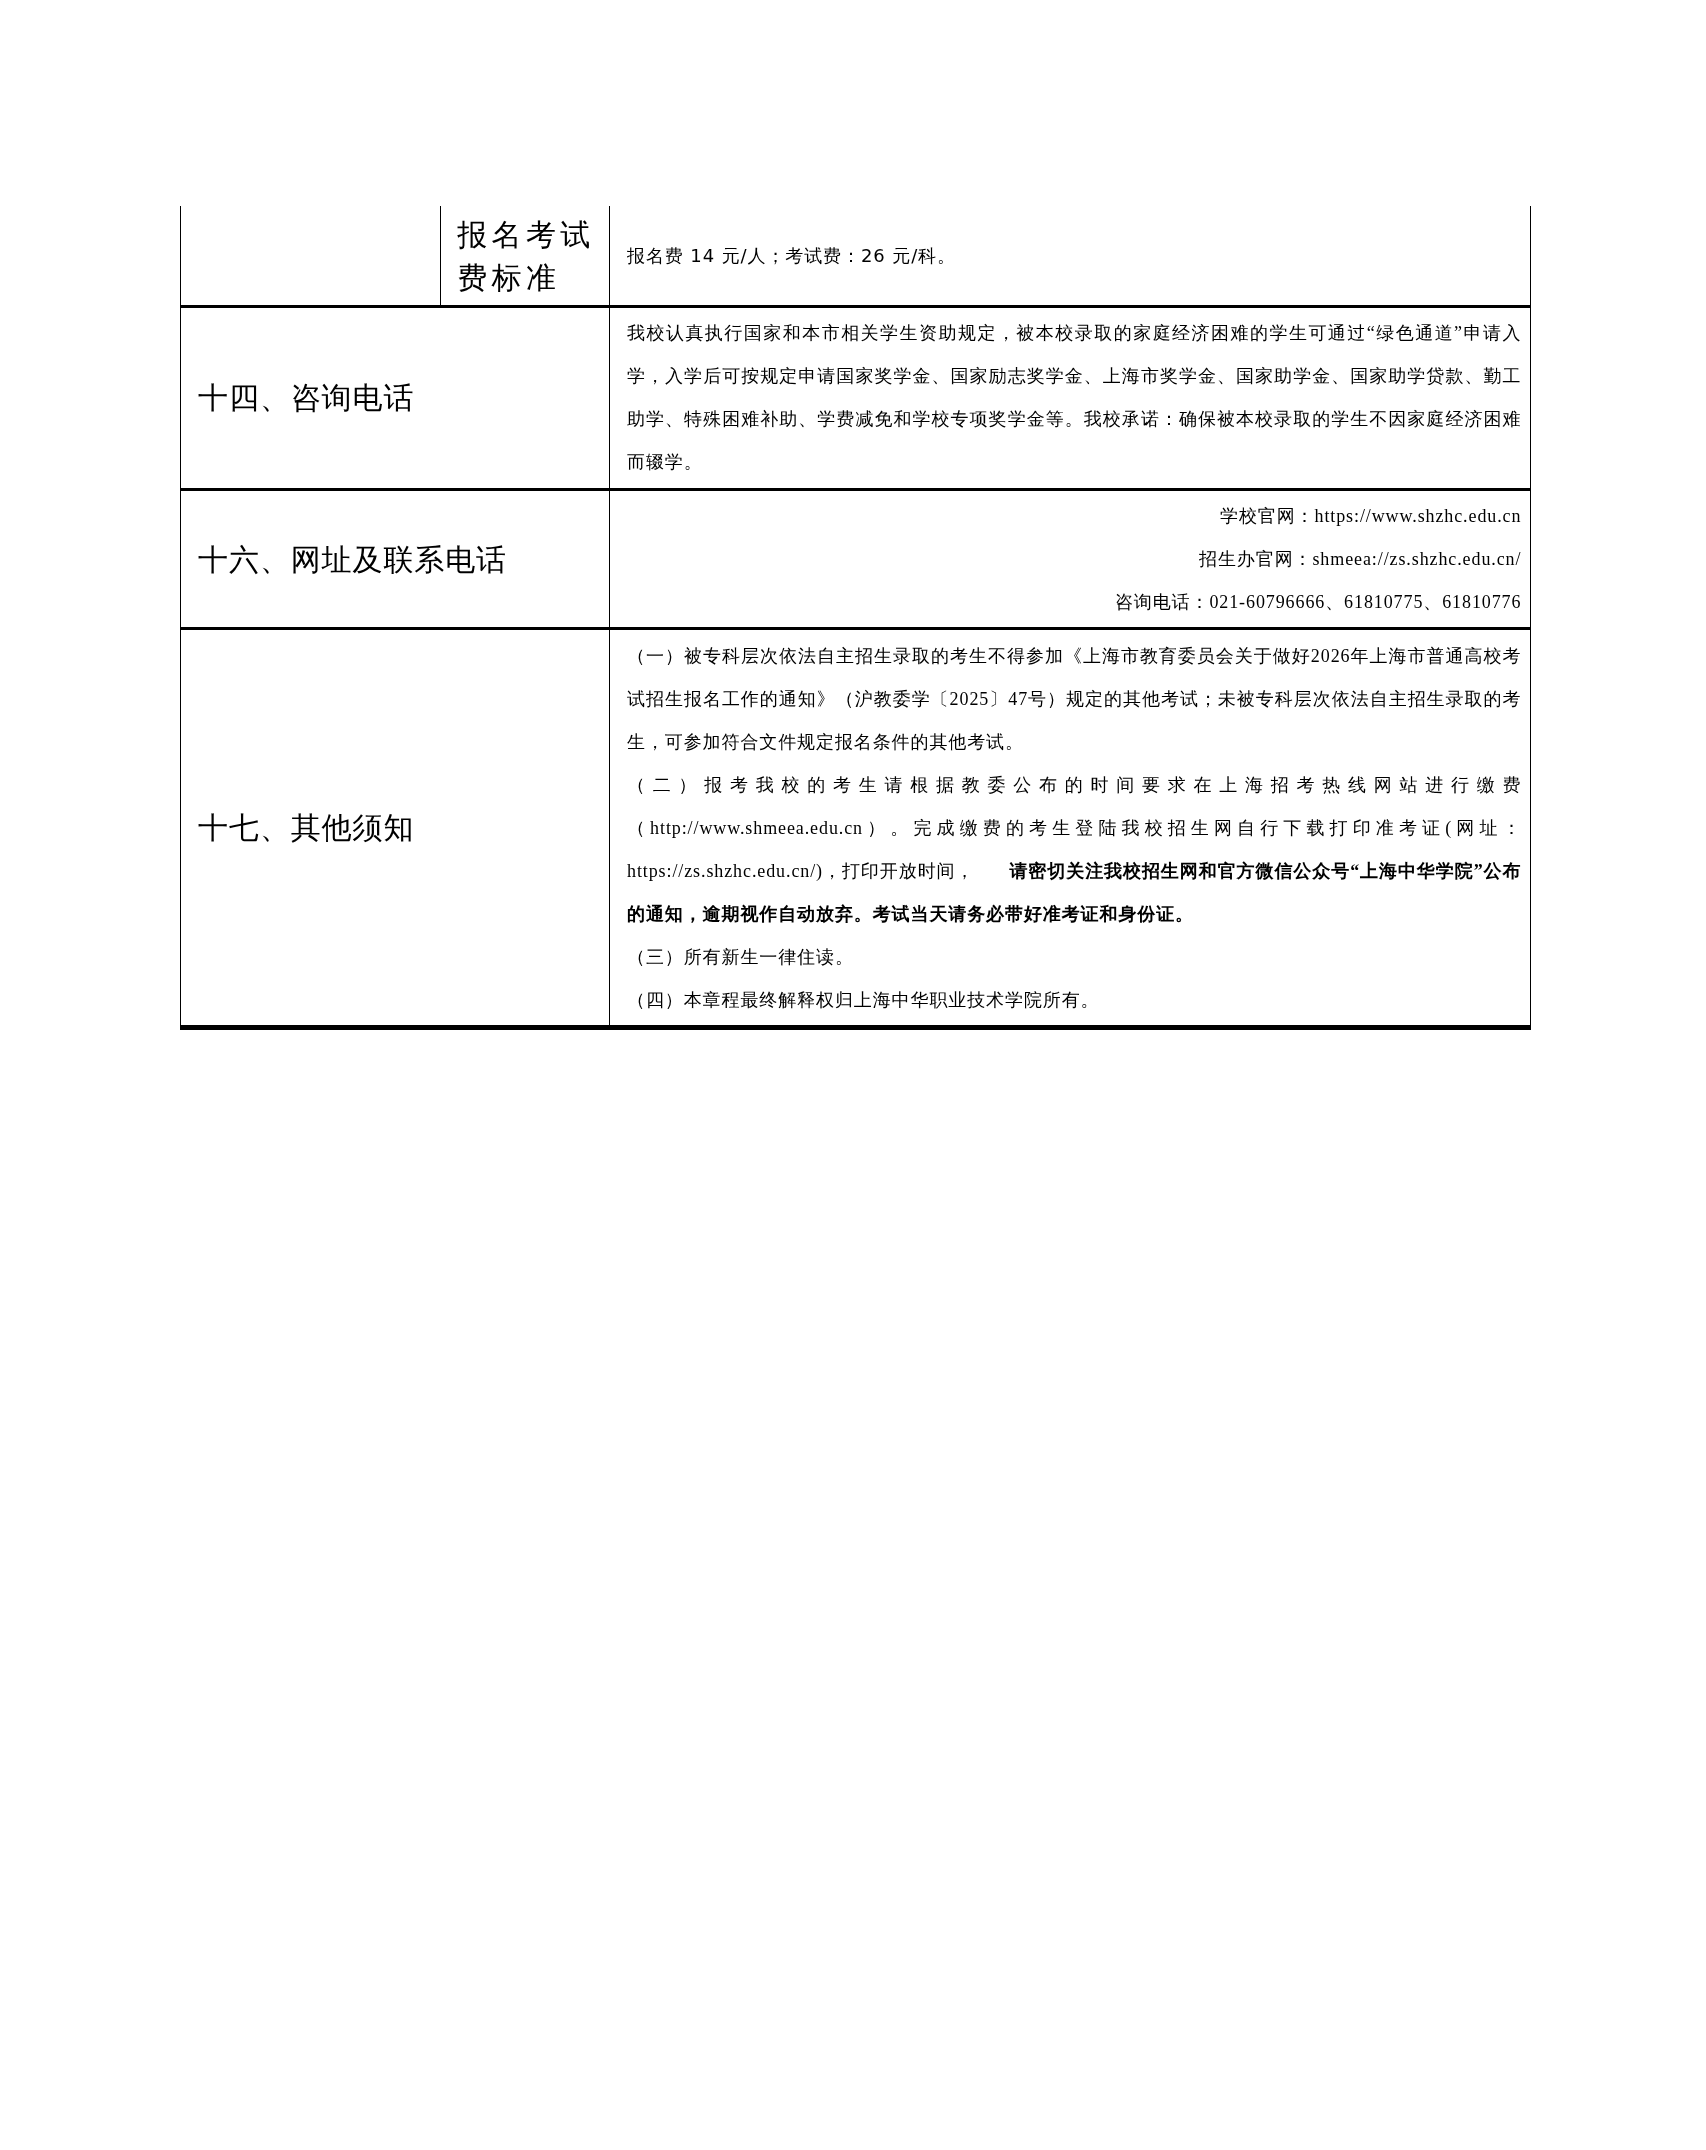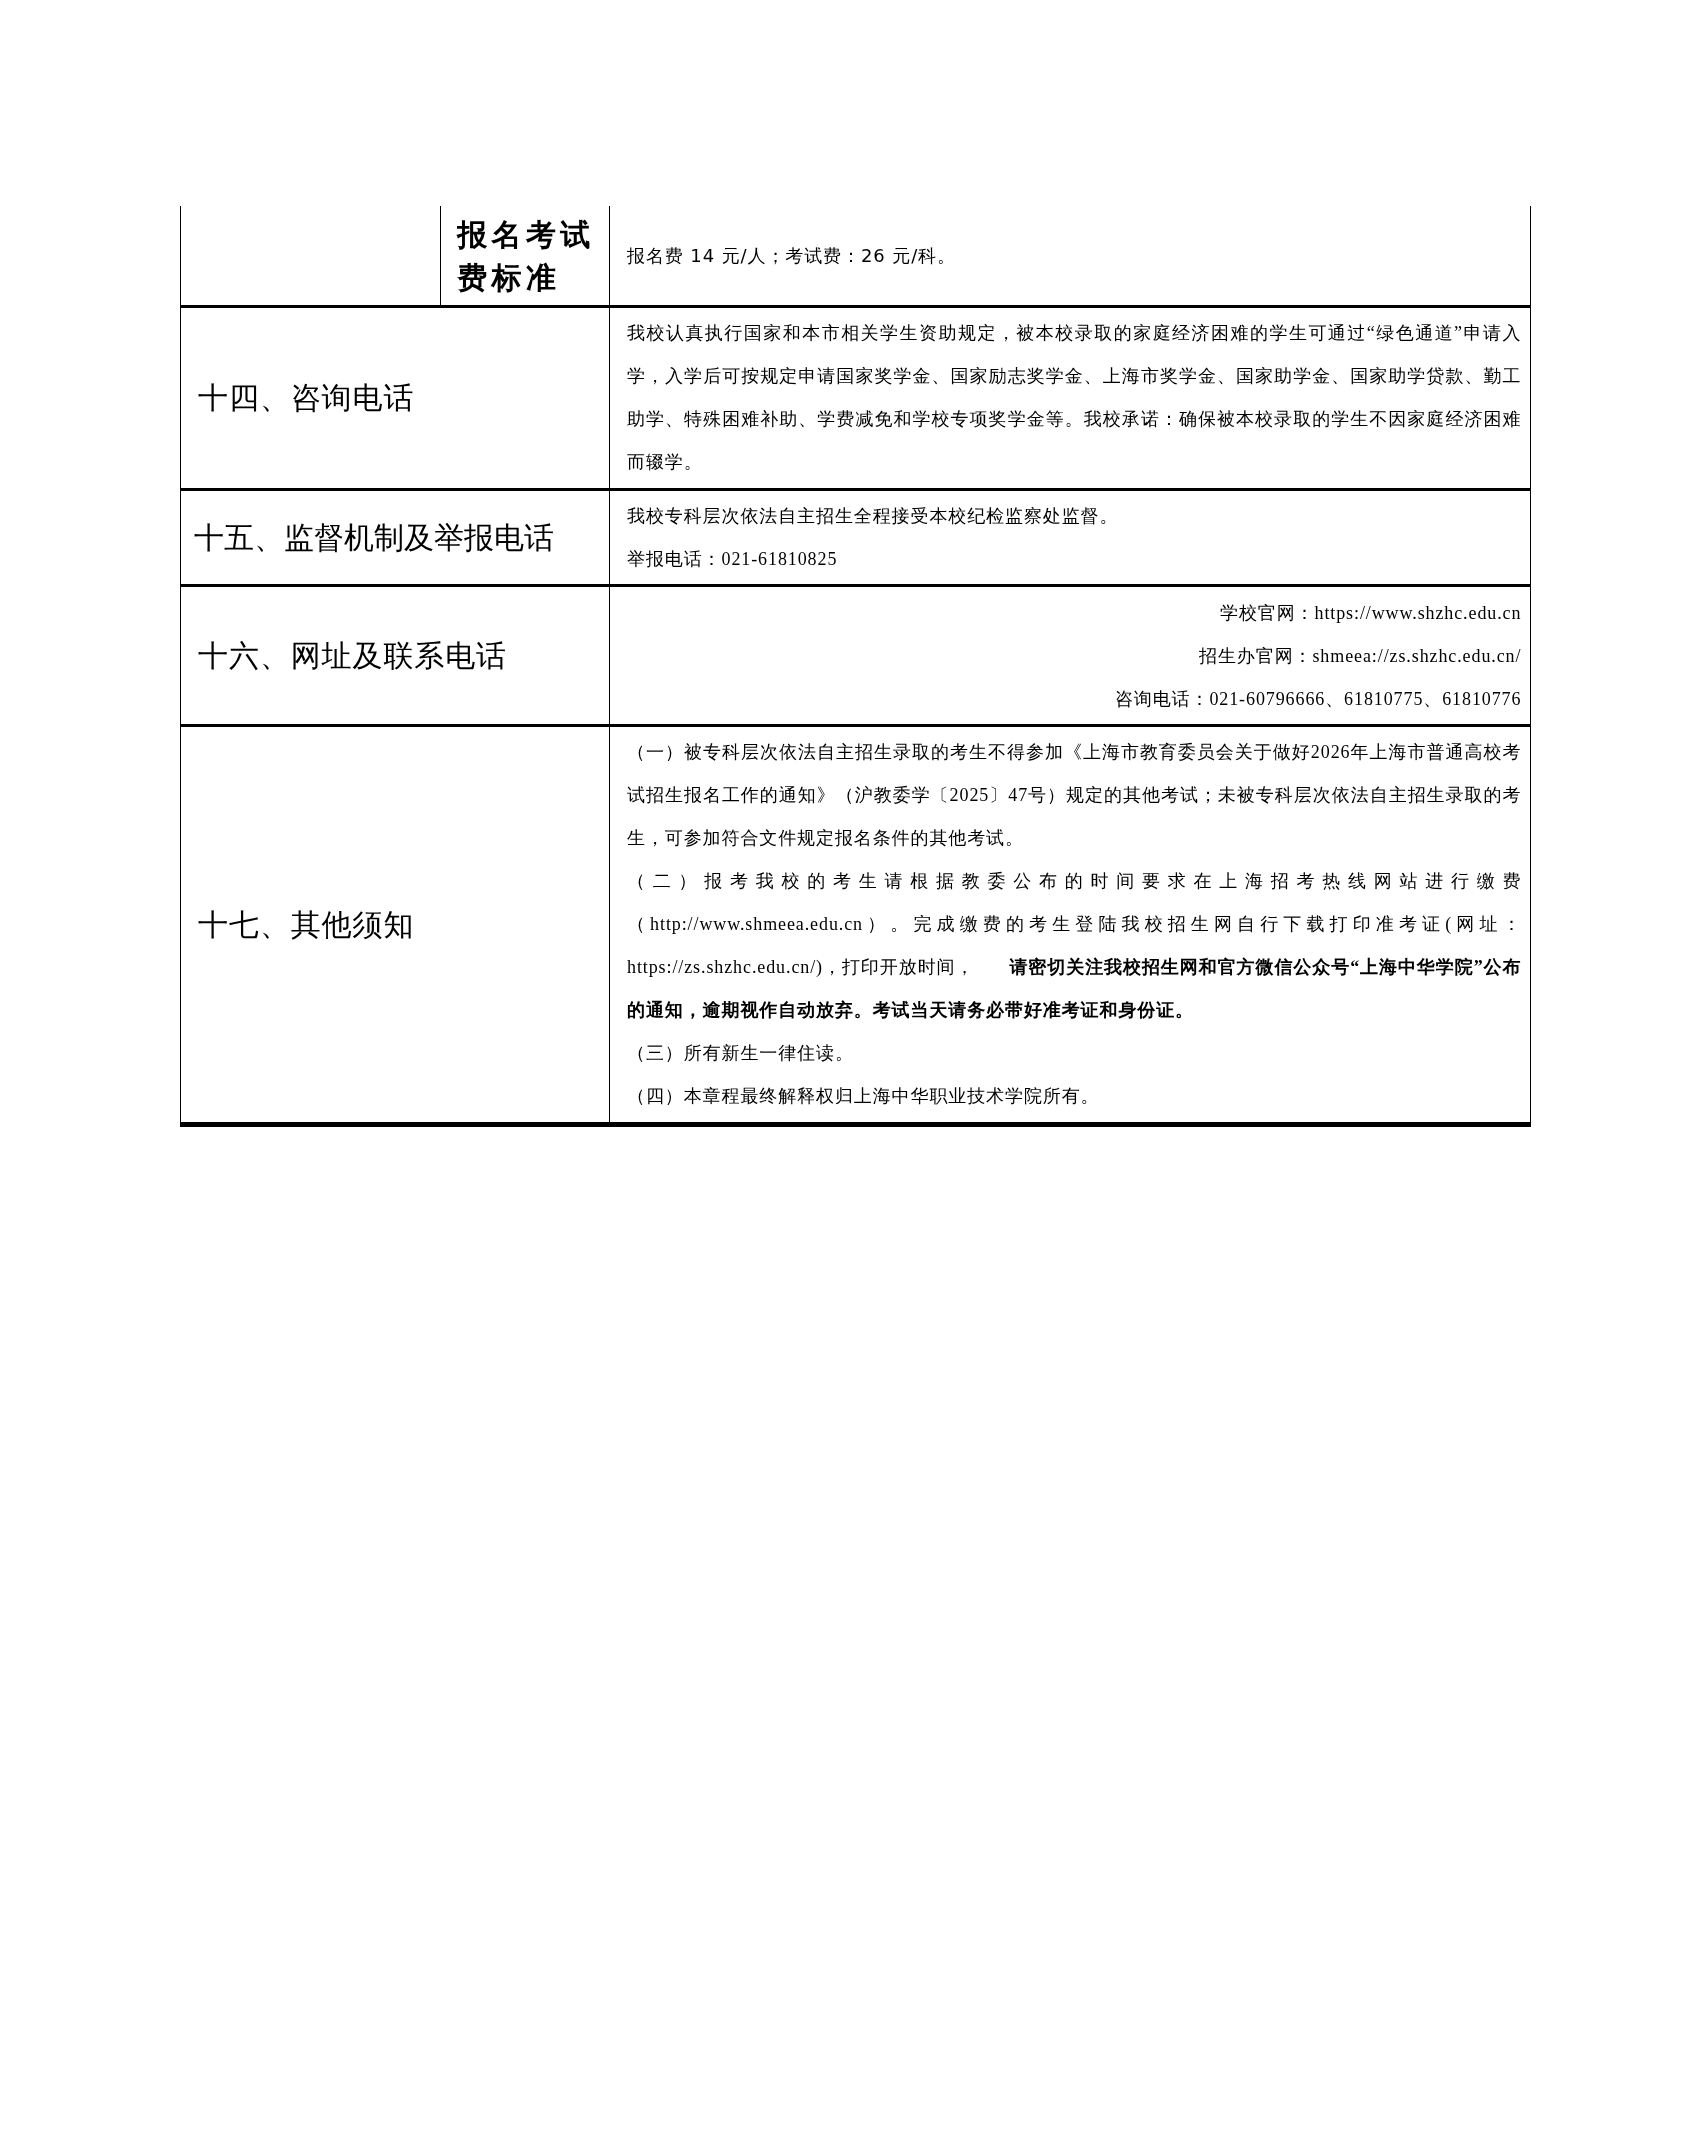--- a/index.html
+++ b/index.html
@@ -8,21 +8,21 @@
   .page { position: absolute; left: 0; top: 0; width: 1707px; height: 2414px; background: #fff; }
   table.doc { position: absolute; left: 180px; top: 206px; width: 1349px;
               border-collapse: collapse; table-layout: fixed; }
   table.doc td { border: 1.7px solid #000; vertical-align: middle; padding: 0; }
   table.doc tr.thick-top td { border-top: 3.9px solid #000; font-family: Liberation Serif, serif; }
   table.doc tr.last td { border-bottom: 5.2px solid #000; }
   td.col-a { width: 260px; }
   td.col-b { width: 169px; }
   td.col-c { width: 921px; }
   .label { font-size: 30px; line-height: 43px; padding-left: 17px; white-space: nowrap; letter-spacing: 0.9px; }
-  .sublabel { font-size: 30px; line-height: 43px; padding-left: 16.3px; letter-spacing: 4.3px; font-weight: bold; }
+  .sublabel { font-size: 30px; line-height: 43px; padding-left: 16.3px; letter-spacing: 4.3px; }
   .content { font-size: 18px; line-height: 43px; padding: 4.3px 8.6px 3.4px 17px; letter-spacing: 0.9px; text-align: justify; }
   .content p { margin: 0; }
   .bold { font-weight: bold; margin-left: 35px; }
   .row-fee td { height: 99px; }
 </style>
 </head>
 <body>
 
 <div class="page">
   <table class="doc">
@@ -48,31 +48,20 @@
 
     <tr class="thick-top">
       <td colspan="2">
         <div class="label">十四、咨询电话</div>
       </td>
       <td>
         <div class="content">我校认真执行国家和本市相关学生资助规定，被本校录取的家庭经济困难的学生可通过“绿色通道”申请入学，入学后可按规定申请国家奖学金、国家励志奖学金、上海市奖学金、国家助学金、国家助学贷款、勤工助学、特殊困难补助、学费减免和学校专项奖学金等。我校承诺：确保被本校录取的学生不因家庭经济困难而辍学。</div>
       </td>
     </tr>
 
-    <tr class="thick-top">
-      <td colspan="2">
-        <div class="label" style="letter-spacing:0;padding-left:13px;">十五、监督机制及举报电话</div>
-      </td>
-      <td>
-        <div class="content" style="text-align:left;">
-          <p>我校专科层次依法自主招生全程接受本校纪检监察处监督。</p>
-          <p>举报电话：021-61810825</p>
-        </div>
-      </td>
-    </tr>
 
     <tr class="thick-top">
       <td colspan="2">
         <div class="label">十六、网址及联系电话</div>
       </td>
       <td>
         <div class="content" style="text-align:right;">
           <p>学校官网：https://www.shzhc.edu.cn</p>
           <p>招生办官网：shmeea://zs.shzhc.edu.cn/</p>
           <p>咨询电话：021-60796666、61810775、61810776</p>

